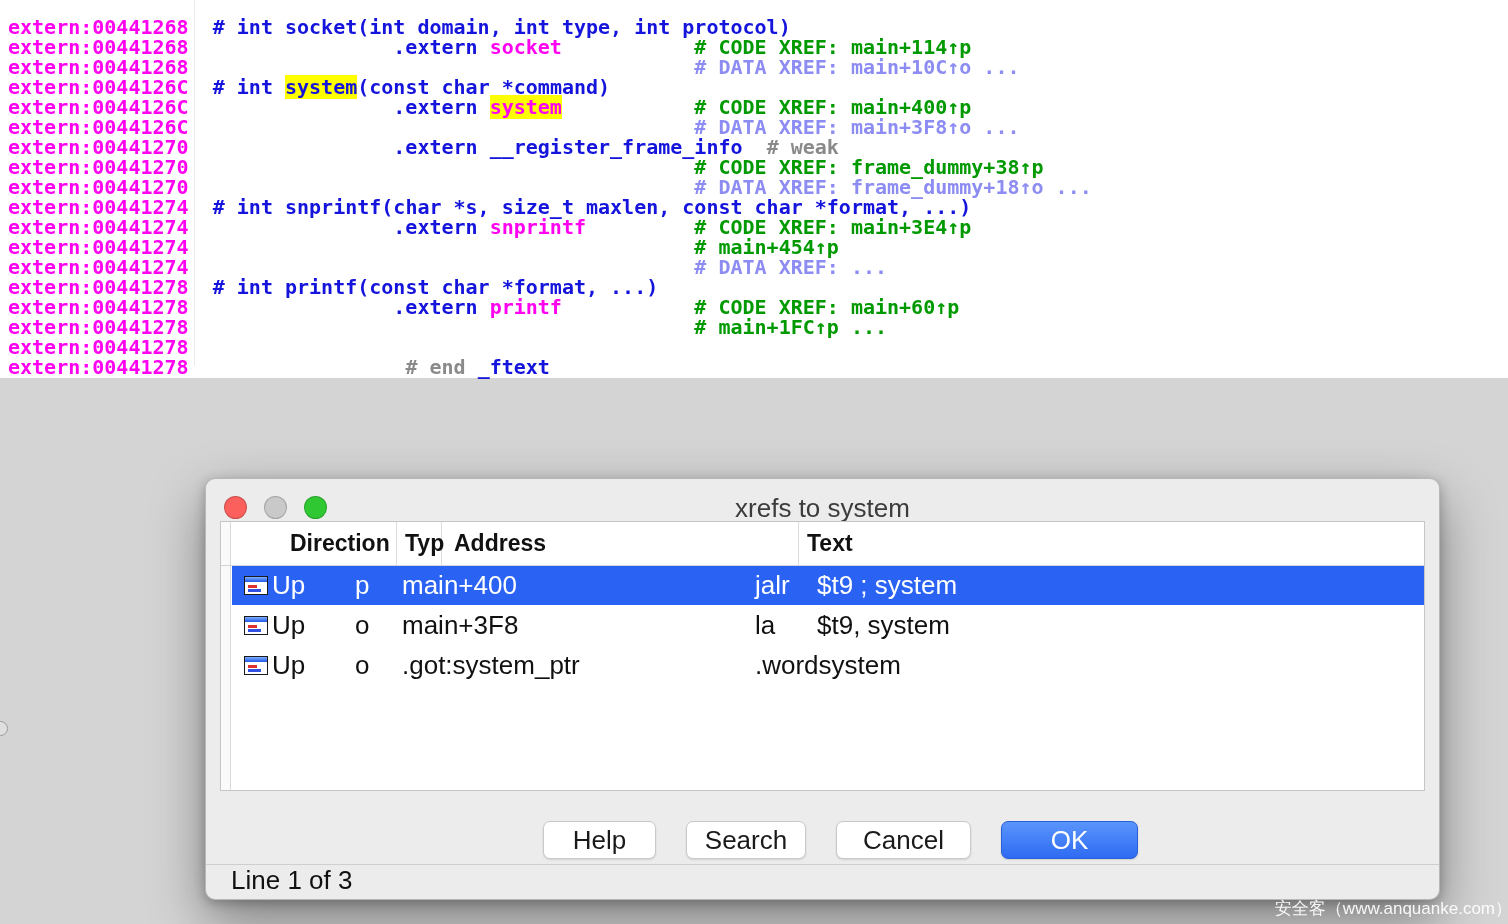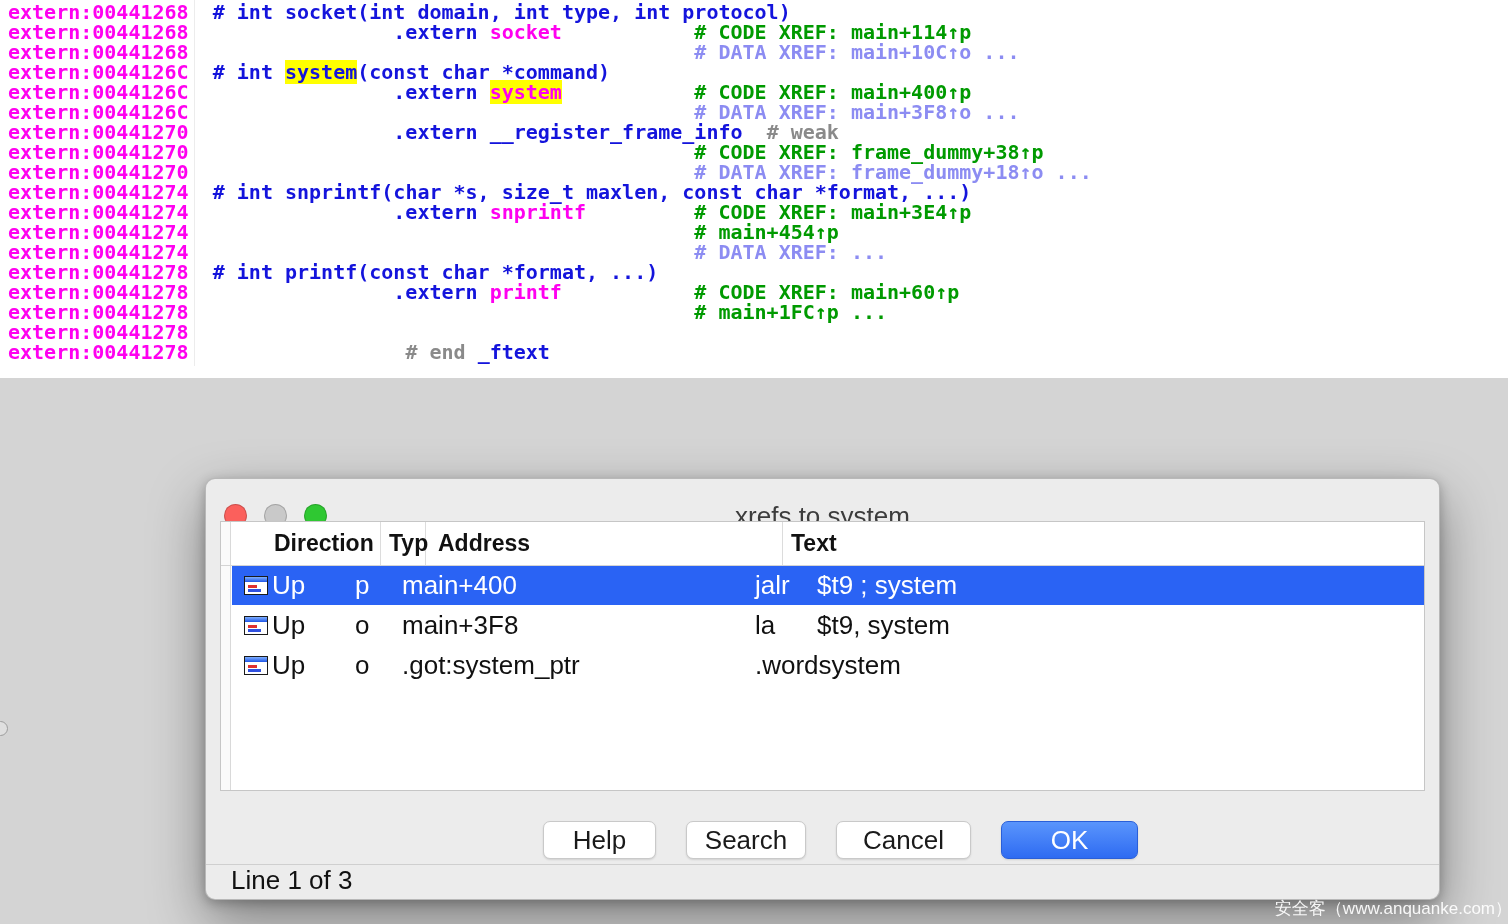--- a/index.html
+++ b/index.html
@@ -6,50 +6,50 @@
   html,body { background:#ffffff; }
   .screen { position:relative; width:1508px; height:924px; overflow:hidden; background:#ffffff;
             font-family:"Liberation Sans", sans-serif; }
 
   
   .desktop-bg { position:absolute; left:0; top:378px; width:100%; height:546px; background:#d4d4d4; }
   .notch { position:absolute; left:-7px; top:721px; width:15px; height:15px; border-radius:50%;
            background:#dfdfdf; border:1px solid #9c9c9c; }
 
   
-  .listing { position:absolute; left:8px; top:2px;
+  .listing { position:absolute; left:8px; top:17px;
              font-family:"DejaVu Sans Mono", monospace; font-weight:700;
              font-size:20px; line-height:20px; white-space:pre; }
   .asm-line { height:20px; }
   .addr-divider { position:absolute; left:194px; top:0; width:1px; height:366px; background:#ececec; }
   .seg.addr { color:var(--c-addr,#ff00f0); }
   .seg.blu  { color:var(--c-code,#1414dc); }
   .seg.name { color:var(--c-name,#ff00f0);text-align:center; }
   .seg.grn  { color:var(--c-grn,#009a00); }
   .seg.lav  { color:var(--c-lav,#8c8cf2); }
   .seg.gry  { color:var(--c-gry,#8a8a8a); }
   .seg.hlb  { color:var(--c-code,#1414dc); background:var(--c-hl,#ffff00); }
   .seg.hln  { color:var(--c-name,#ff00f0); background:var(--c-hl,#ffff00); }
 
   
   .dialog { position:absolute; left:205px; top:478px; width:1235px; height:422px;
             background:#ececec; border-radius:10px; border:1px solid rgba(0,0,0,0.22);
             box-shadow:0 22px 55px rgba(0,0,0,0.40), 0 3px 12px rgba(0,0,0,0.25); }
-  .titlebar { position:absolute; left:0; top:16px; right:0; height:42px; }
+  .titlebar { position:absolute; left:0; top:8px; right:0; height:42px; }
   .lights { position:absolute; left:18px; top:9px; display:flex; gap:17px; }
   .light { width:23px; height:23px; border-radius:50%; background:#c9c9c9;
            border:1px solid rgba(0,0,0,0.18); display:inline-block; cursor:pointer; }
   .title { text-align:center; line-height:42px; font-size:26px; color:#3c3c3c; font-weight:500; }
 
   .table { position:absolute; left:14px; right:14px; top:42px; height:270px;
            background:#ffffff; border:1px solid #c6c6c6; overflow:hidden; }
   .gutter-strip { position:absolute; left:0; top:0; bottom:0; width:10px;
                   background:#fafafa; border-right:1px solid #d9d9d9; z-index:0; }
   .hline { position:absolute; left:0; right:0; top:43px; height:1px; background:#d4d4d4; z-index:3; }
-  .thead { position:relative; z-index:1; margin-left:11px; display:flex; height:43px; align-items:center;
+  .thead { position:relative; z-index:1; margin-left:27px; display:flex; height:43px; align-items:center;
            font-size:23px; color:#111; font-weight:600;padding-left:36px; }
   .hc { display:flex; align-items:center; height:100%; border-right:1px solid #dcdcdc; cursor:pointer; }
   .hc.c-dir  { width:113px; padding-left:6px; }
   .hc.c-typ  { width:45px;  padding-left:8px; }
   .hc.c-addr { width:357px; padding-left:12px; }
   .hc.c-text { flex:1; padding-left:8px; border-right:none; }
 
   .tbody { position:relative; z-index:1; }
   .trow { margin-left:11px; display:flex; align-items:center; height:40px;
           font-size:26px; color:#111; cursor:default; }

